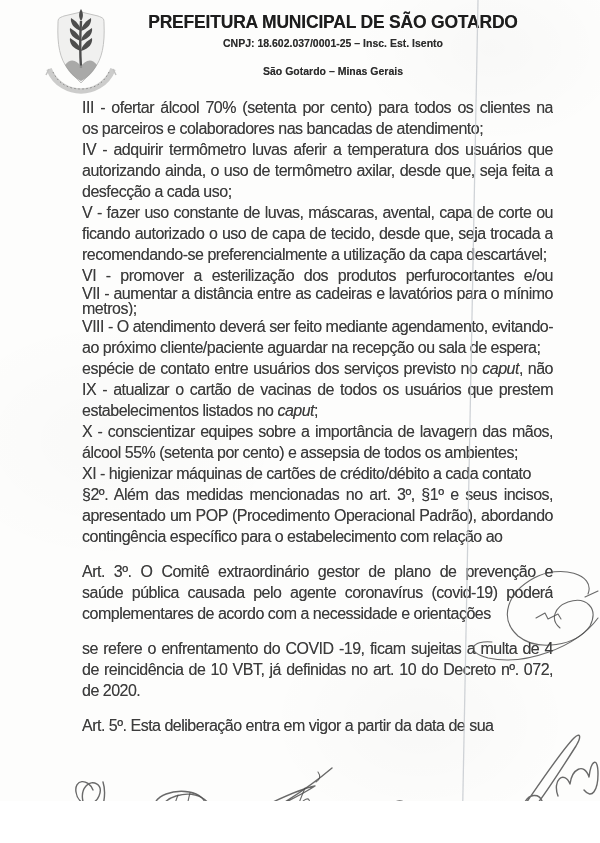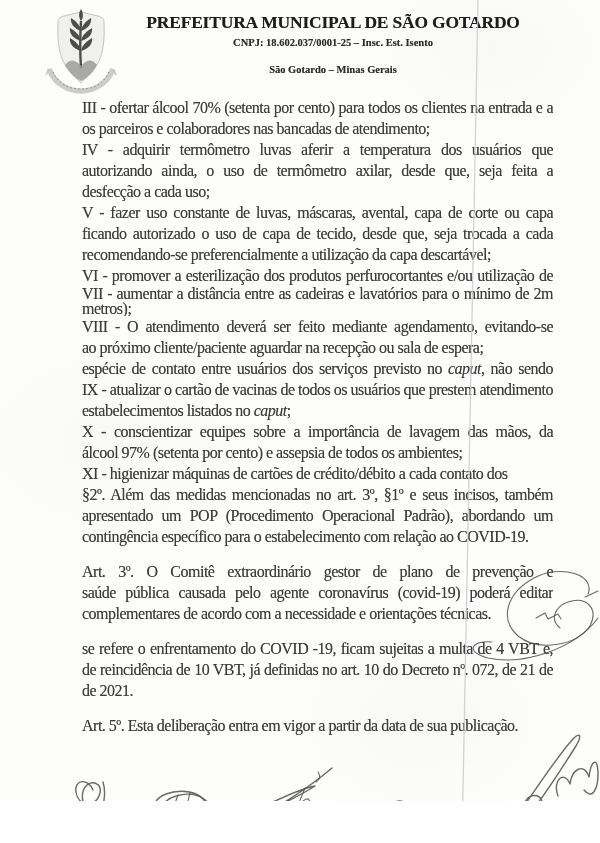--- a/index.html
+++ b/index.html
@@ -6,21 +6,21 @@
   .page {
     position: relative;
     width: 600px;
     height: 801px;
     overflow: hidden;
     background:
       radial-gradient(200px 140px at 82% 6%, rgba(0,0,0,0.02), transparent 70%),
       radial-gradient(260px 180px at 18% 55%, rgba(0,0,0,0.015), transparent 70%),
       radial-gradient(220px 160px at 70% 90%, rgba(0,0,0,0.018), transparent 70%),
       #fdfdfc;
-    font-family: Liberation Serif, serif;
+    font-family: Liberation Sans, sans-serif;
   }
   .logo { position:absolute; left:42px; top:8px; width:78px; height:88px; }
   .header-text { position:absolute; left:126px; top:12px; width:414px; text-align:center; }
   .title {
     font-size:17.5px; font-weight:bold; color:#1d1d1d; letter-spacing:-0.2px;
     text-shadow: 0 0 0.5px rgba(20,20,20,0.55);
   }
   .sub {
     font-size:10.5px; font-weight:bold; color:#2c2c2c; margin-top:4px;
     text-shadow: 0 0 0.4px rgba(40,40,40,0.5);
@@ -102,39 +102,39 @@
         <div class="line fill">VIII - O atendimento deverá ser feito mediante agendamento, evitando-se qualquer</div>
         <div class="line">ao próximo cliente/paciente aguardar na recepção ou sala de espera;</div>
         <div class="line fill">espécie de contato entre usuários dos serviços previsto no <i>caput</i>, não sendo permitido</div>
       </div>
       <div class="para">
         <div class="line fill">IX - atualizar o cartão de vacinas de todos os usuários que prestem atendimento nos</div>
         <div class="line">estabelecimentos listados no <i>caput</i>;</div>
       </div>
       <div class="para">
         <div class="line fill">X - conscientizar equipes sobre a importância de lavagem das mãos, da utilização do</div>
-        <div class="line">álcool 97% (setenta por cento) e assepsia de todos os ambientes;</div>
+        <div class="line">álcool 55% (setenta por cento) e assepsia de todos os ambientes;</div>
       </div>
       <div class="para">
         <div class="line">XI - higienizar máquinas de cartões de crédito/débito a cada contato dos clientes;</div>
       </div>
       <div class="para">
         <div class="line fill">§2º. Além das medidas mencionadas no art. 3º, §1º e seus incisos, também deverá ser</div>
         <div class="line fill">apresentado um POP (Procedimento Operacional Padrão), abordando um plano de</div>
         <div class="line">contingência específico para o estabelecimento com relação ao COVID-19.</div>
       </div>
       <div class="para spaced">
         <div class="line fill">Art. 3º. O Comitê extraordinário gestor de plano de prevenção e contingenciamento em</div>
         <div class="line fill">saúde pública causada pelo agente coronavírus (covid-19) poderá editar normas</div>
         <div class="line">complementares de acordo com a necessidade e orientações técnicas.</div>
       </div>
       <div class="para spaced">
         <div class="line fill">se refere o enfrentamento do COVID -19, ficam sujeitas a multa de 4 VBT e, em caso</div>
         <div class="line fill">de reincidência de 10 VBT, já definidas no art. 10 do Decreto nº. 072, de 21 de março</div>
-        <div class="line">de 2021.</div>
+        <div class="line">de 2020.</div>
       </div>
       <div class="para spaced">
         <div class="line">Art. 5º. Esta deliberação entra em vigor a partir da data de sua publicação.</div>
       </div>
     </main>
 
   <div class="page-number">2</div>
 
   <svg class="overlay" viewBox="0 0 600 843" aria-hidden="true">
     <path class="scanline" d="M478,0 L462,843"></path>

